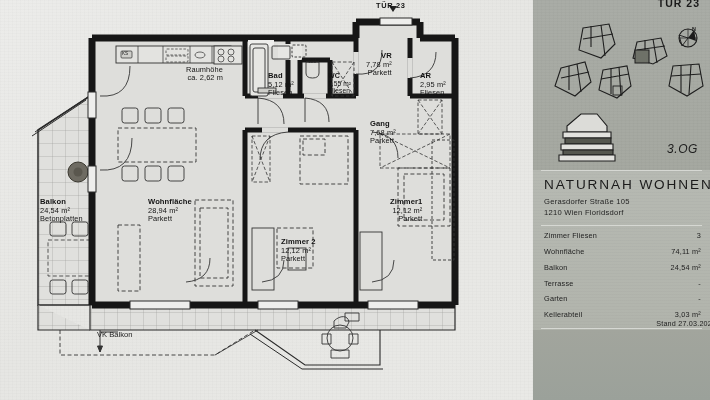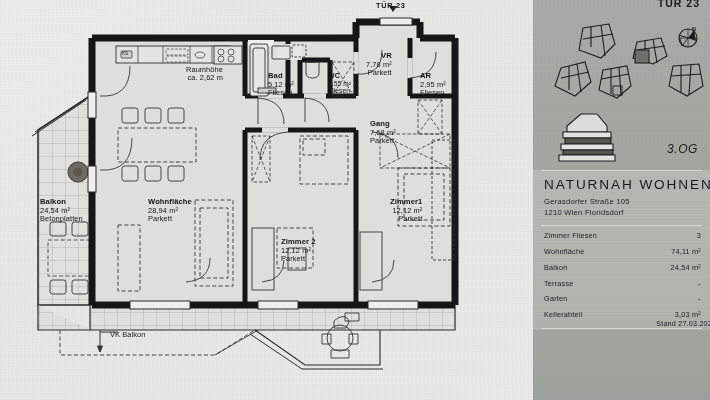--- a/index.html
+++ b/index.html
@@ -328,21 +328,21 @@
 
   <div class="txt rl" style="left:390px;top:198px;text-align:right;">
     <b>Zimmer1</b>
     <span>12,12 m²</span>
     <span>Parkett</span>
   </div>
 
   <div class="txt tiny" style="left:122px;top:51px;">KS</div>
   <div class="txt tiny" style="left:308px;top:59px;">WM</div>
 
-  <div class="txt" style="left:110px;top:331px;font-size:7.6px;">VK Balkon</div>
+  <div class="txt" style="left:97px;top:331px;font-size:7.6px;">VK Balkon</div>
 
   <div id="sidepanel">
     <div class="lower"></div>
     <div class="footer"></div>
 
     <div class="txt sp-tuer">TÜR 23</div>
     <div class="txt n-lbl">N</div>
 
     <svg width="177" height="170" viewBox="0 0 177 170">
       <circle cx="155" cy="38" r="9" fill="none" stroke="#1d1d1d" stroke-width="1.1"></circle>

